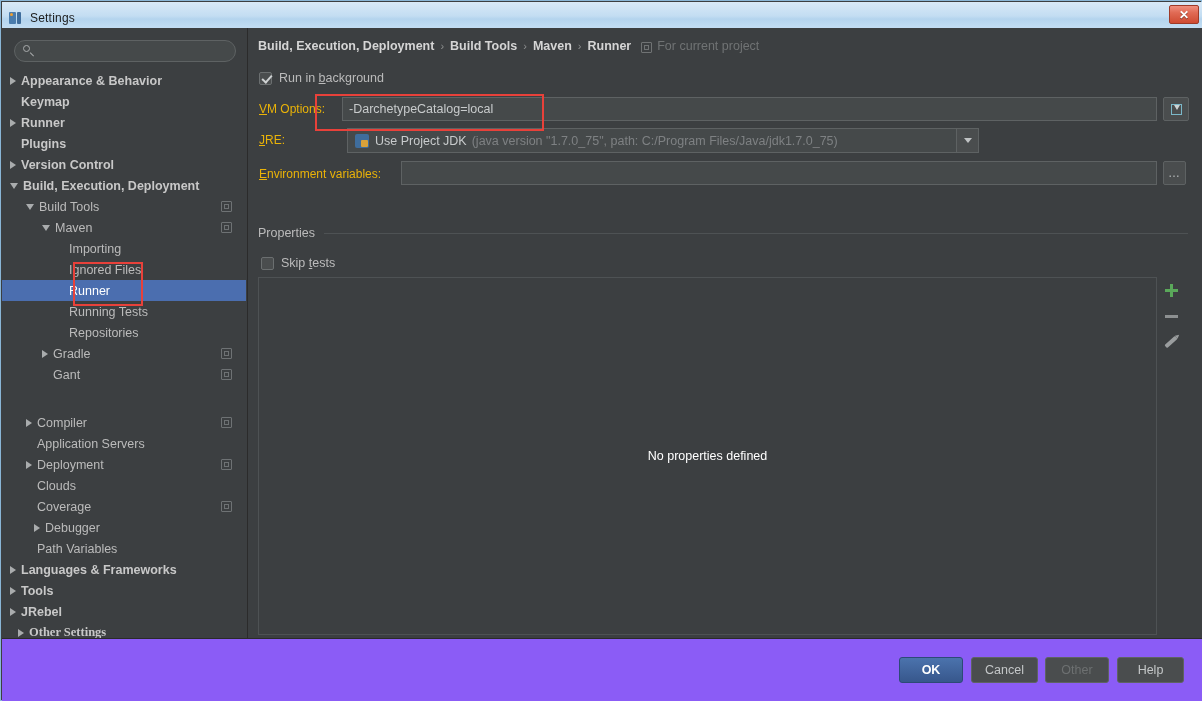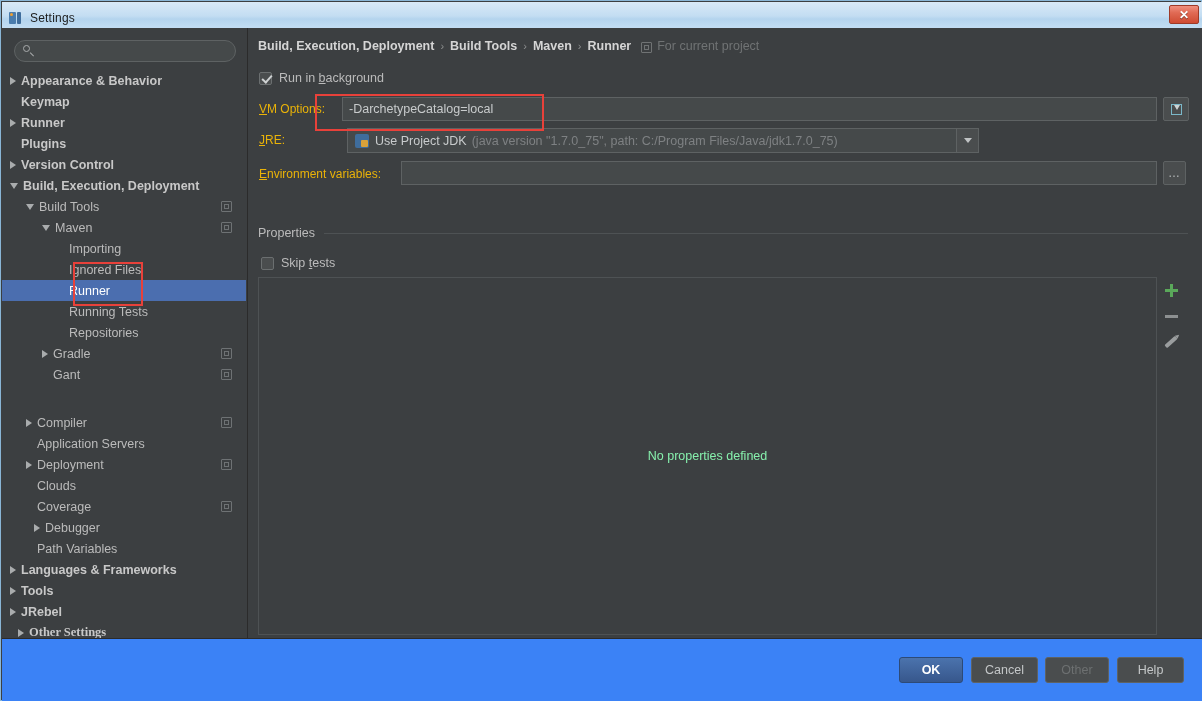--- a/index.html
+++ b/index.html
@@ -357,21 +357,21 @@
     margin-left: 9px;
   }
 
   .props-box {
     box-sizing: border-box;
     background: #3c3f41;
     border: 1px solid #4e5254;
     display: flex; align-items: center; justify-content: center;
   }
   .props-empty {
-    color: #86efac;
+    color: #ffffff;
     font-size: 12.5px;
   }
   .props-toolbar {
     position: absolute;
     display: flex; flex-direction: column;
     align-items: center;
   }
   .tb-btn {
     width: 26px; height: 26px;
     display: flex; align-items: center; justify-content: center;
@@ -398,21 +398,21 @@
     border-left: 4px solid #9a9d9e;
     border-top: 2px solid transparent;
     border-bottom: 2px solid transparent;
   }
 
   
   .footer {
     position: absolute;
     left: 1px; top: 637px;
     width: 1200px; height: 63px;
-    background: #3b82f6;
+    background: #8b5cf6;
     border-top: 1px solid #2b2b2b;
   }
   .btn {
     position: absolute;
     height: 26px;
     box-sizing: border-box;
     border-radius: 3px;
     font-size: 12.5px;
     font-family: "Liberation Sans", sans-serif;
     display: flex; align-items: center; justify-content: center;

